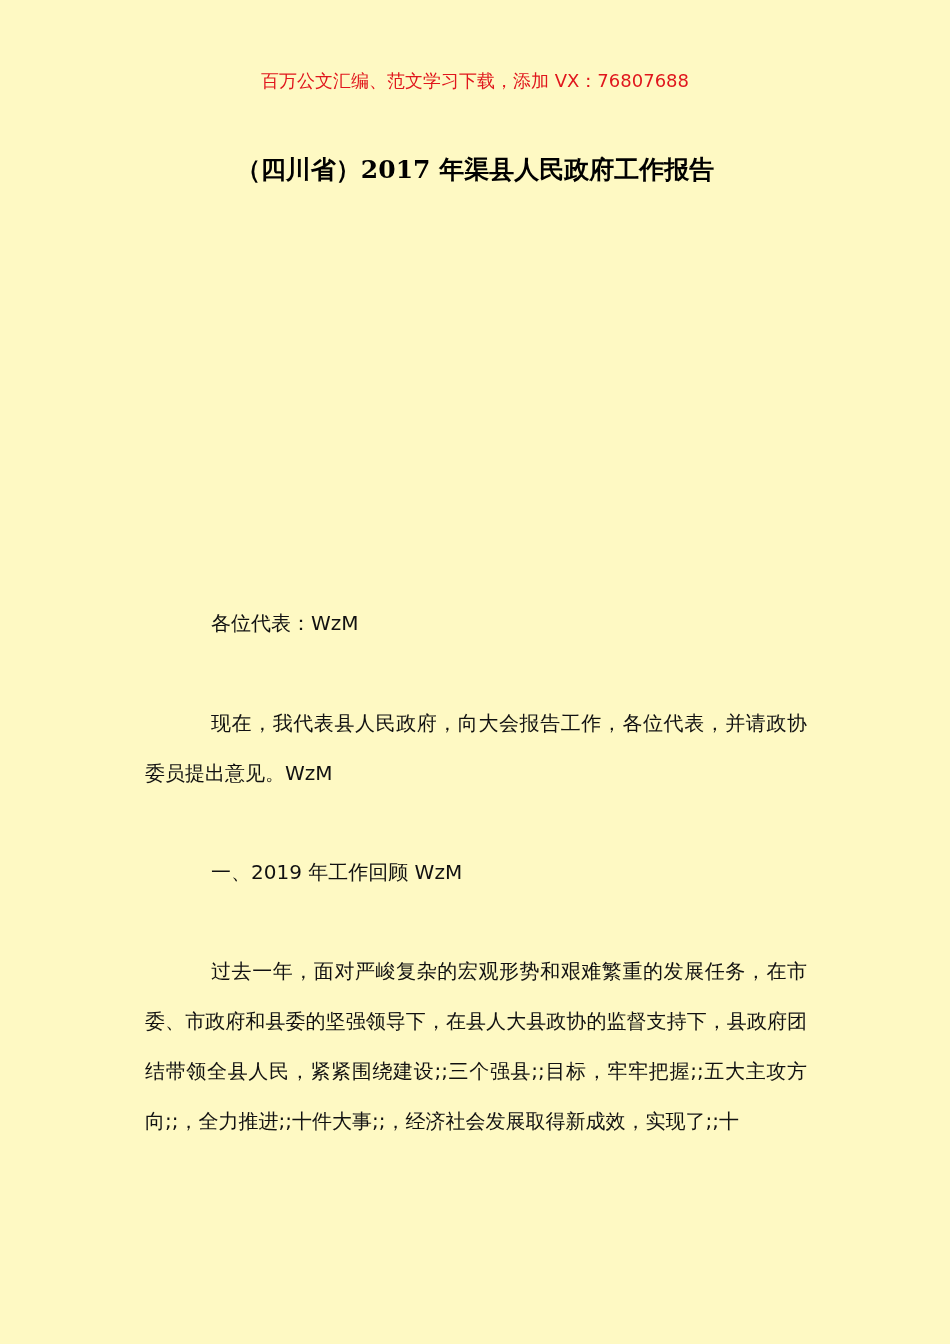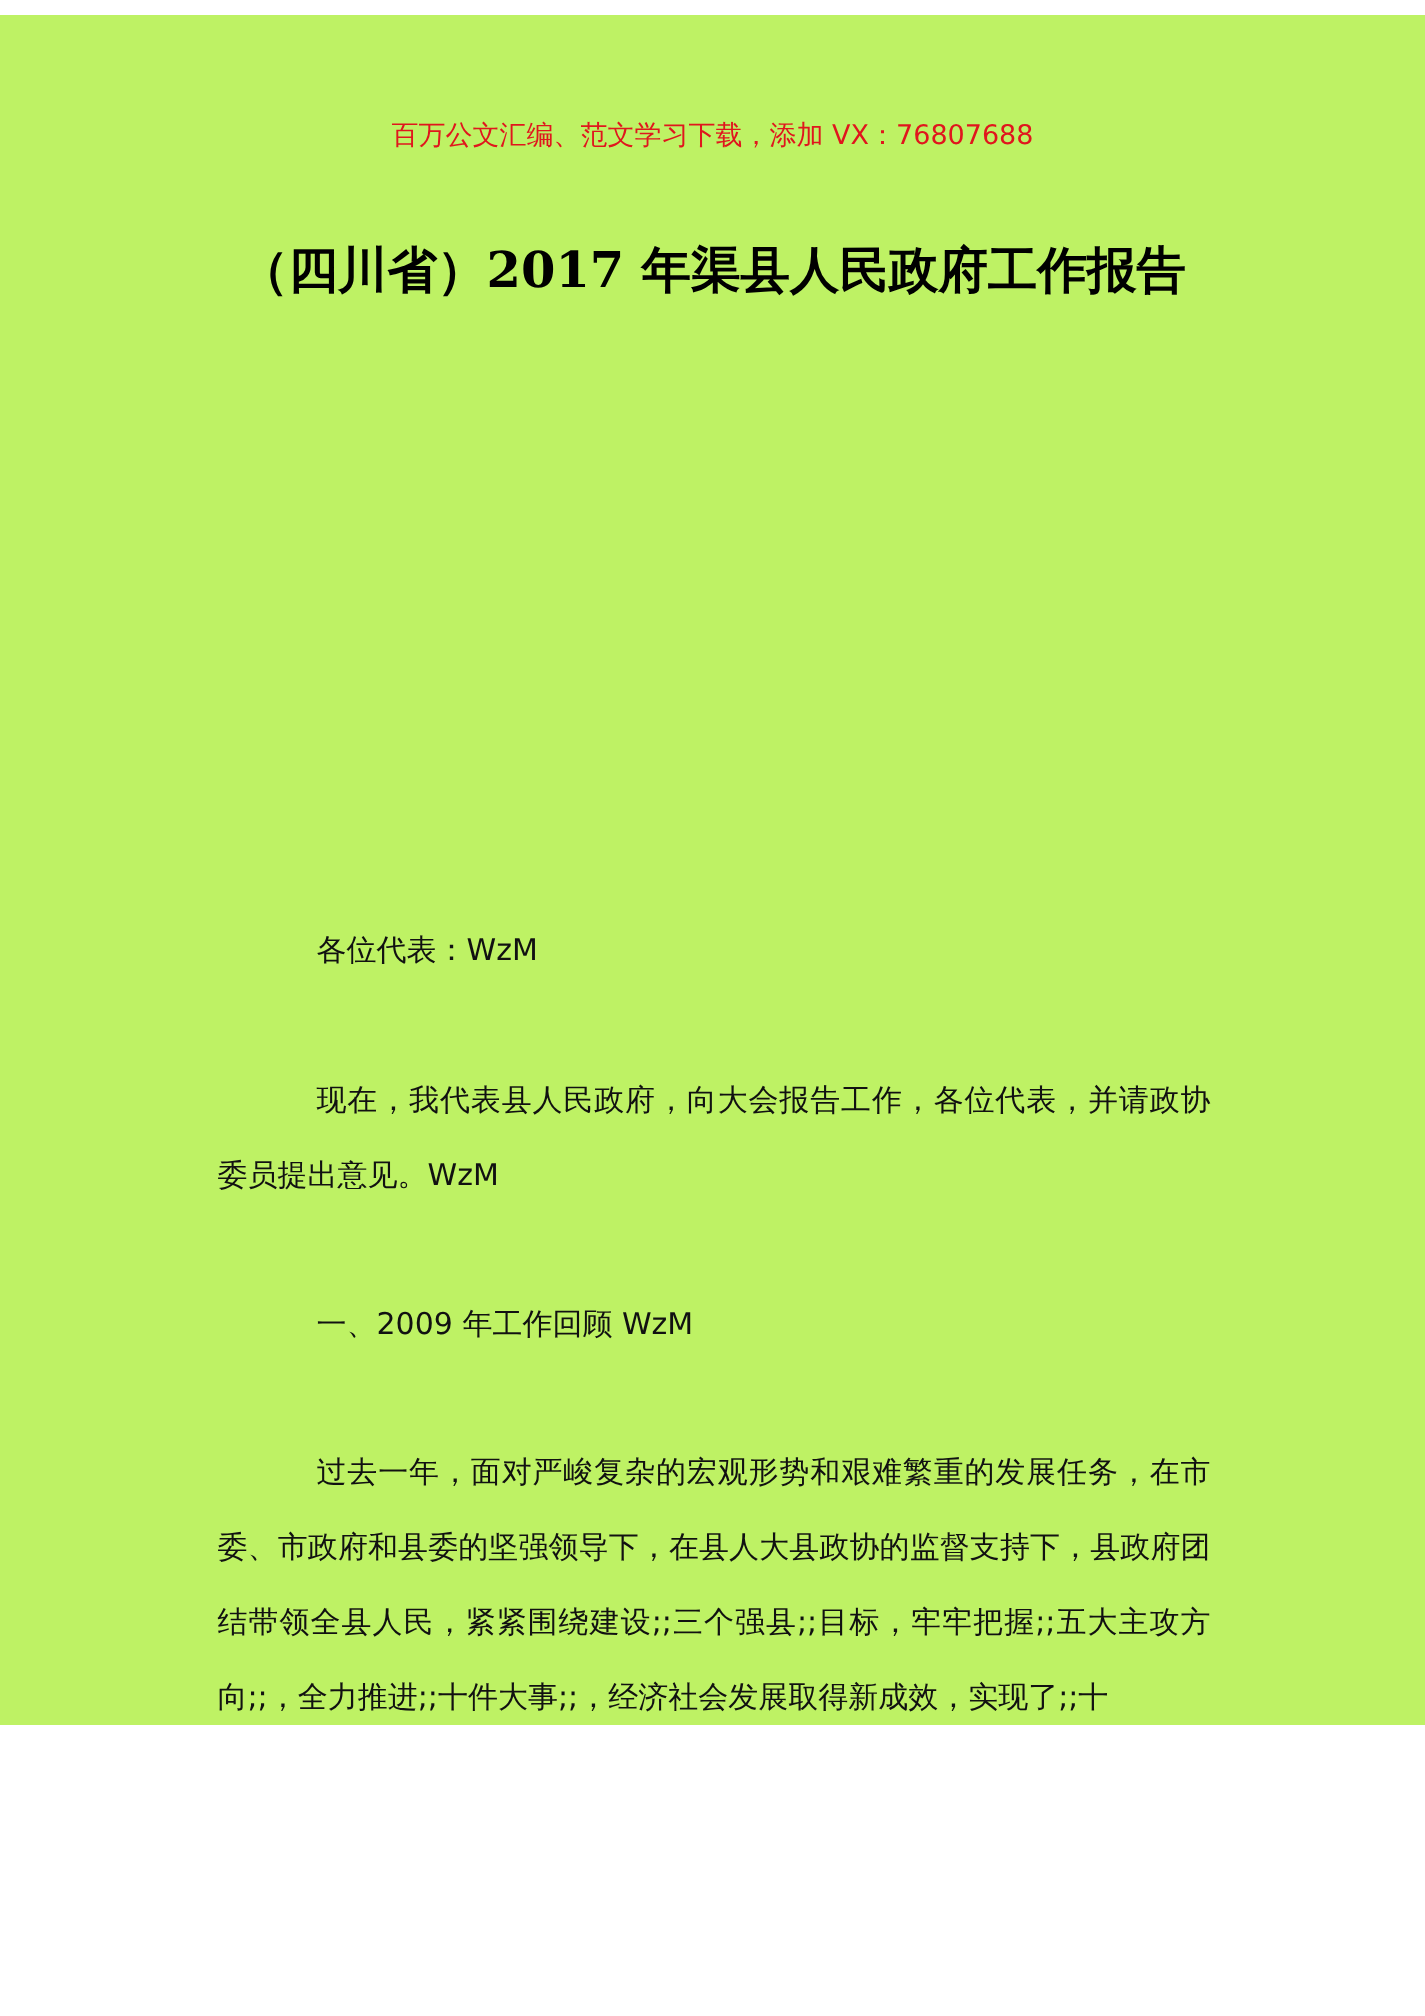--- a/index.html
+++ b/index.html
@@ -13,44 +13,43 @@
       position: relative;
       overflow: hidden;
       font-family: "DejaVu Sans", "Liberation Sans", sans-serif;
       color: #111111;
     }
     .page {
       position: absolute;
       left: 0;
       top: 0;
       width: 950px;
-      height: 1140px;
-      background: #bef264;
-      margin-top: 10px;
+      height: 1344px;
+      background: #fef9c3;
     }
     .header-note {
       position: absolute;
       top: 68px;
       left: 0;
       width: 950px;
       text-align: center;
       font-size: 18px;
       line-height: 26px;
       color: #e0161d;
       letter-spacing: 0px;
     }
     .doc-title {
       position: absolute;
       top: 146px;
       left: 120px;
       width: 710px;
       text-align: center;
       font-family: "DejaVu Serif", "Liberation Serif", serif;
       font-weight: bold;
-      font-size: 33px;
+      font-size: 25px;
       line-height: 48px;
       color: #000000;
     }
     .body-text {
       position: absolute;
       left: 145px;
       width: 662px;
       font-size: 20px;
       line-height: 50px;
       color: #111111;
@@ -78,20 +77,20 @@
 
   <div class="body-text p-greeting">
     <p class="para">各位代表：WzM</p>
   </div>
 
   <div class="body-text p-intro">
     <p class="para">现在，我代表县人民政府，向大会报告工作，各位代表，并请政协委员提出意见。WzM</p>
   </div>
 
   <div class="body-text p-heading">
-    <p class="para">一、2009 年工作回顾 WzM</p>
+    <p class="para">一、2019 年工作回顾 WzM</p>
   </div>
 
   <div class="body-text p-review">
     <p class="para">过去一年，面对严峻复杂的宏观形势和艰难繁重的发展任务，在市委、市政府和县委的坚强领导下，在县人大县政协的监督支持下，县政府团结带领全县人民，紧紧围绕建设;;三个强县;;目标，牢牢把握;;五大主攻方向;;，全力推进;;十件大事;;，经济社会发展取得新成效，实现了;;十</p>
   </div>
 
 </div>
 
 </body></html>

